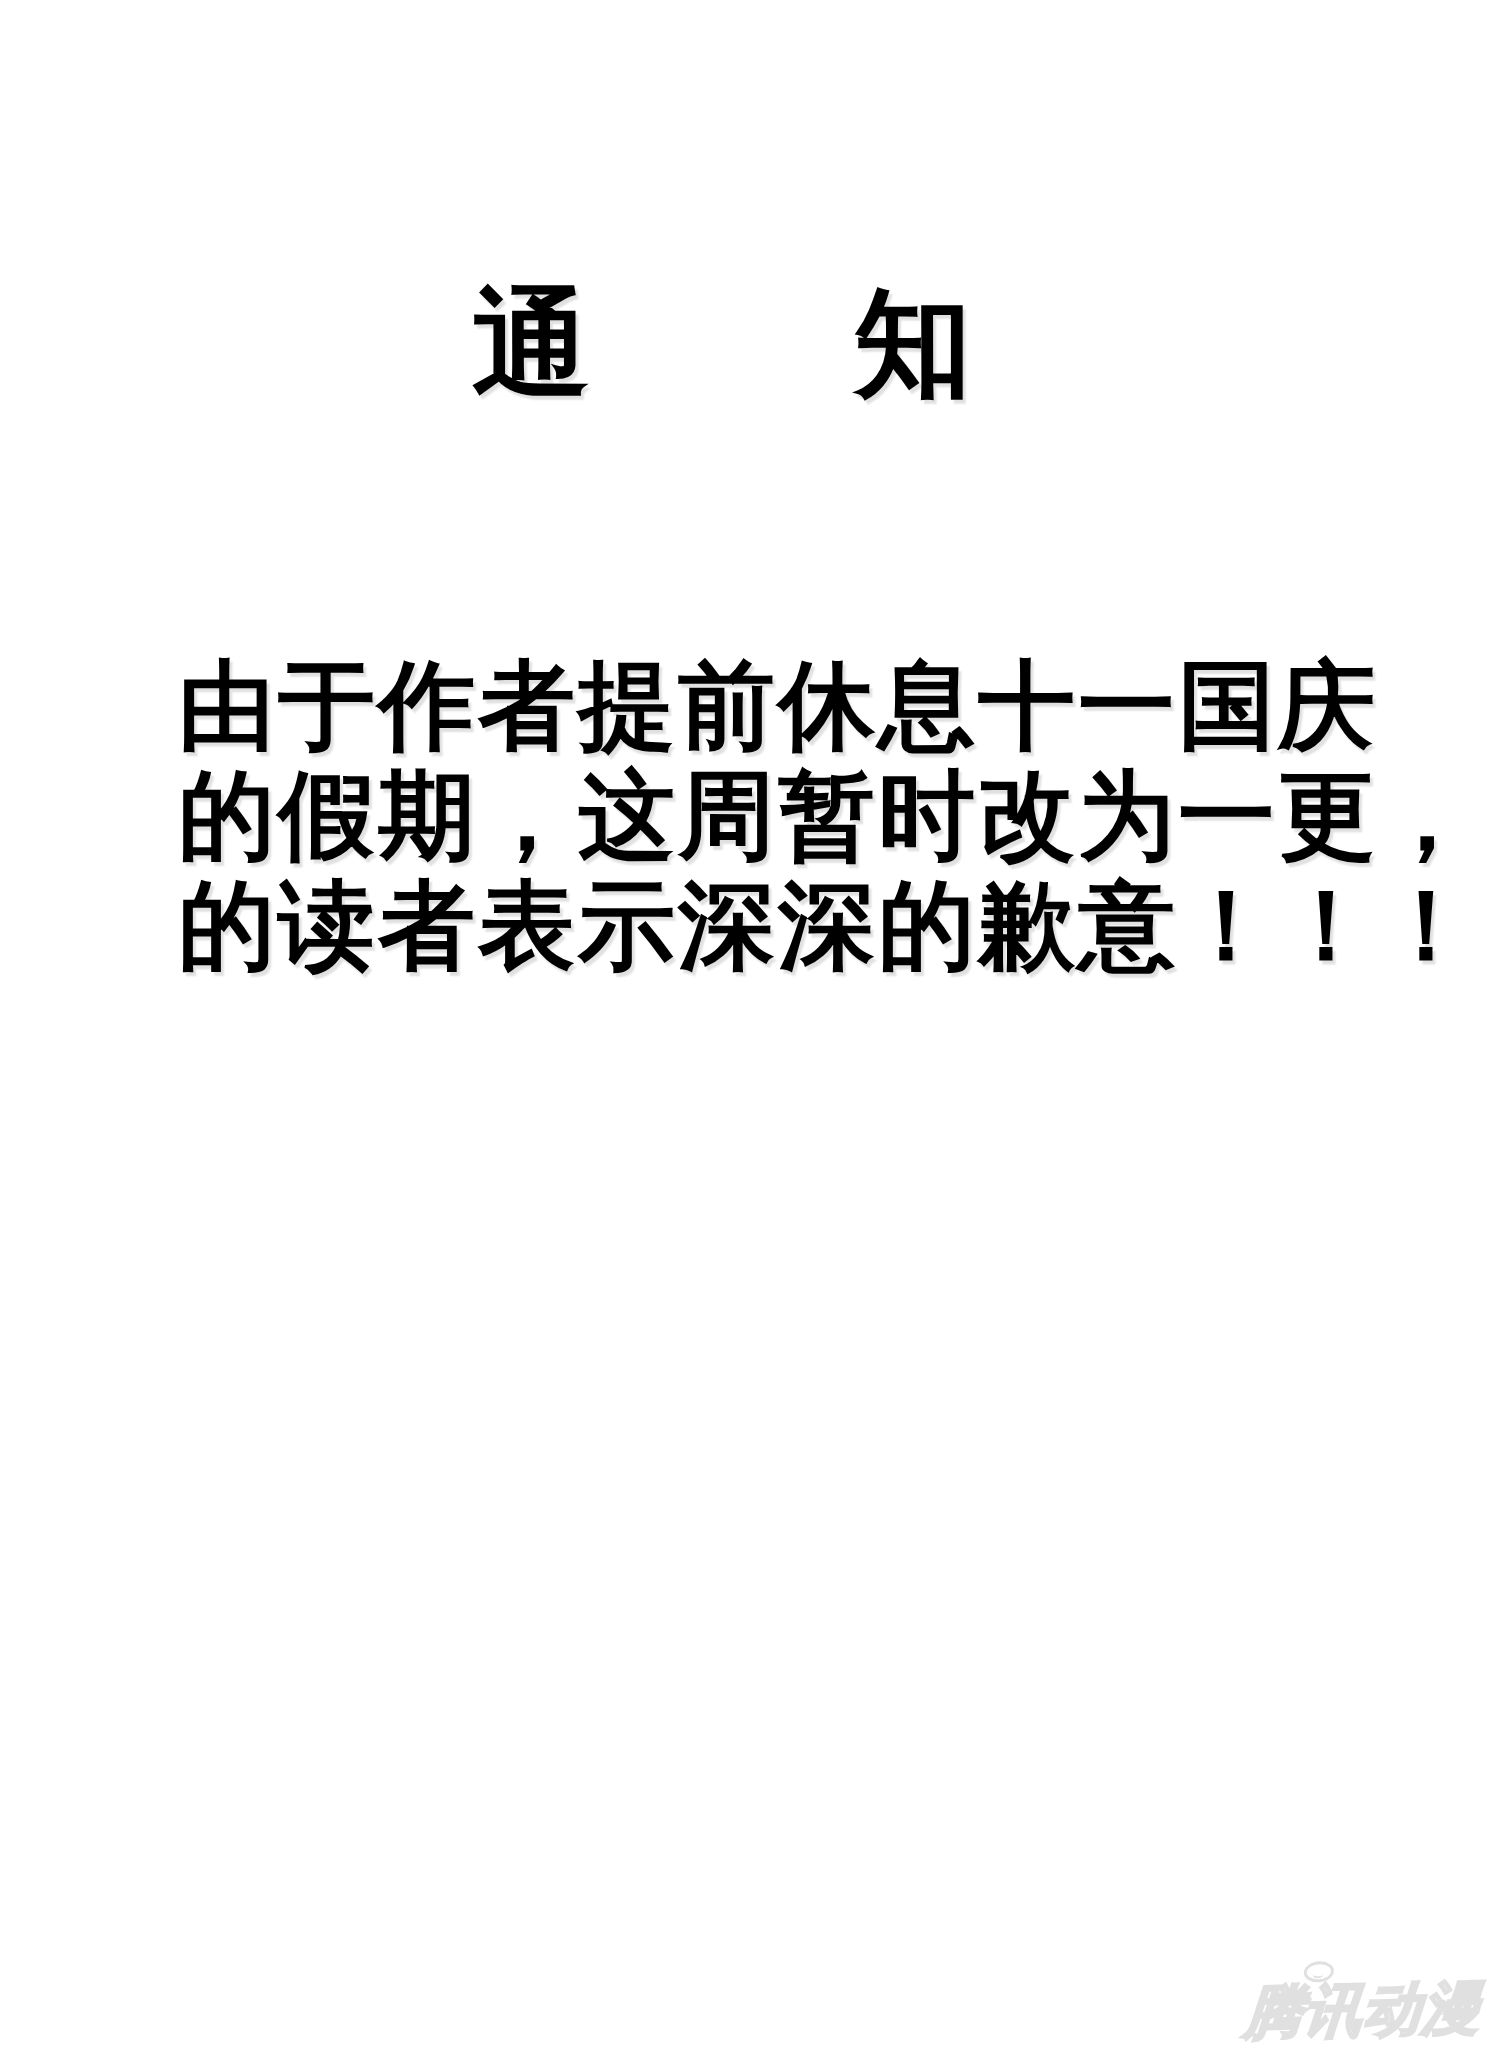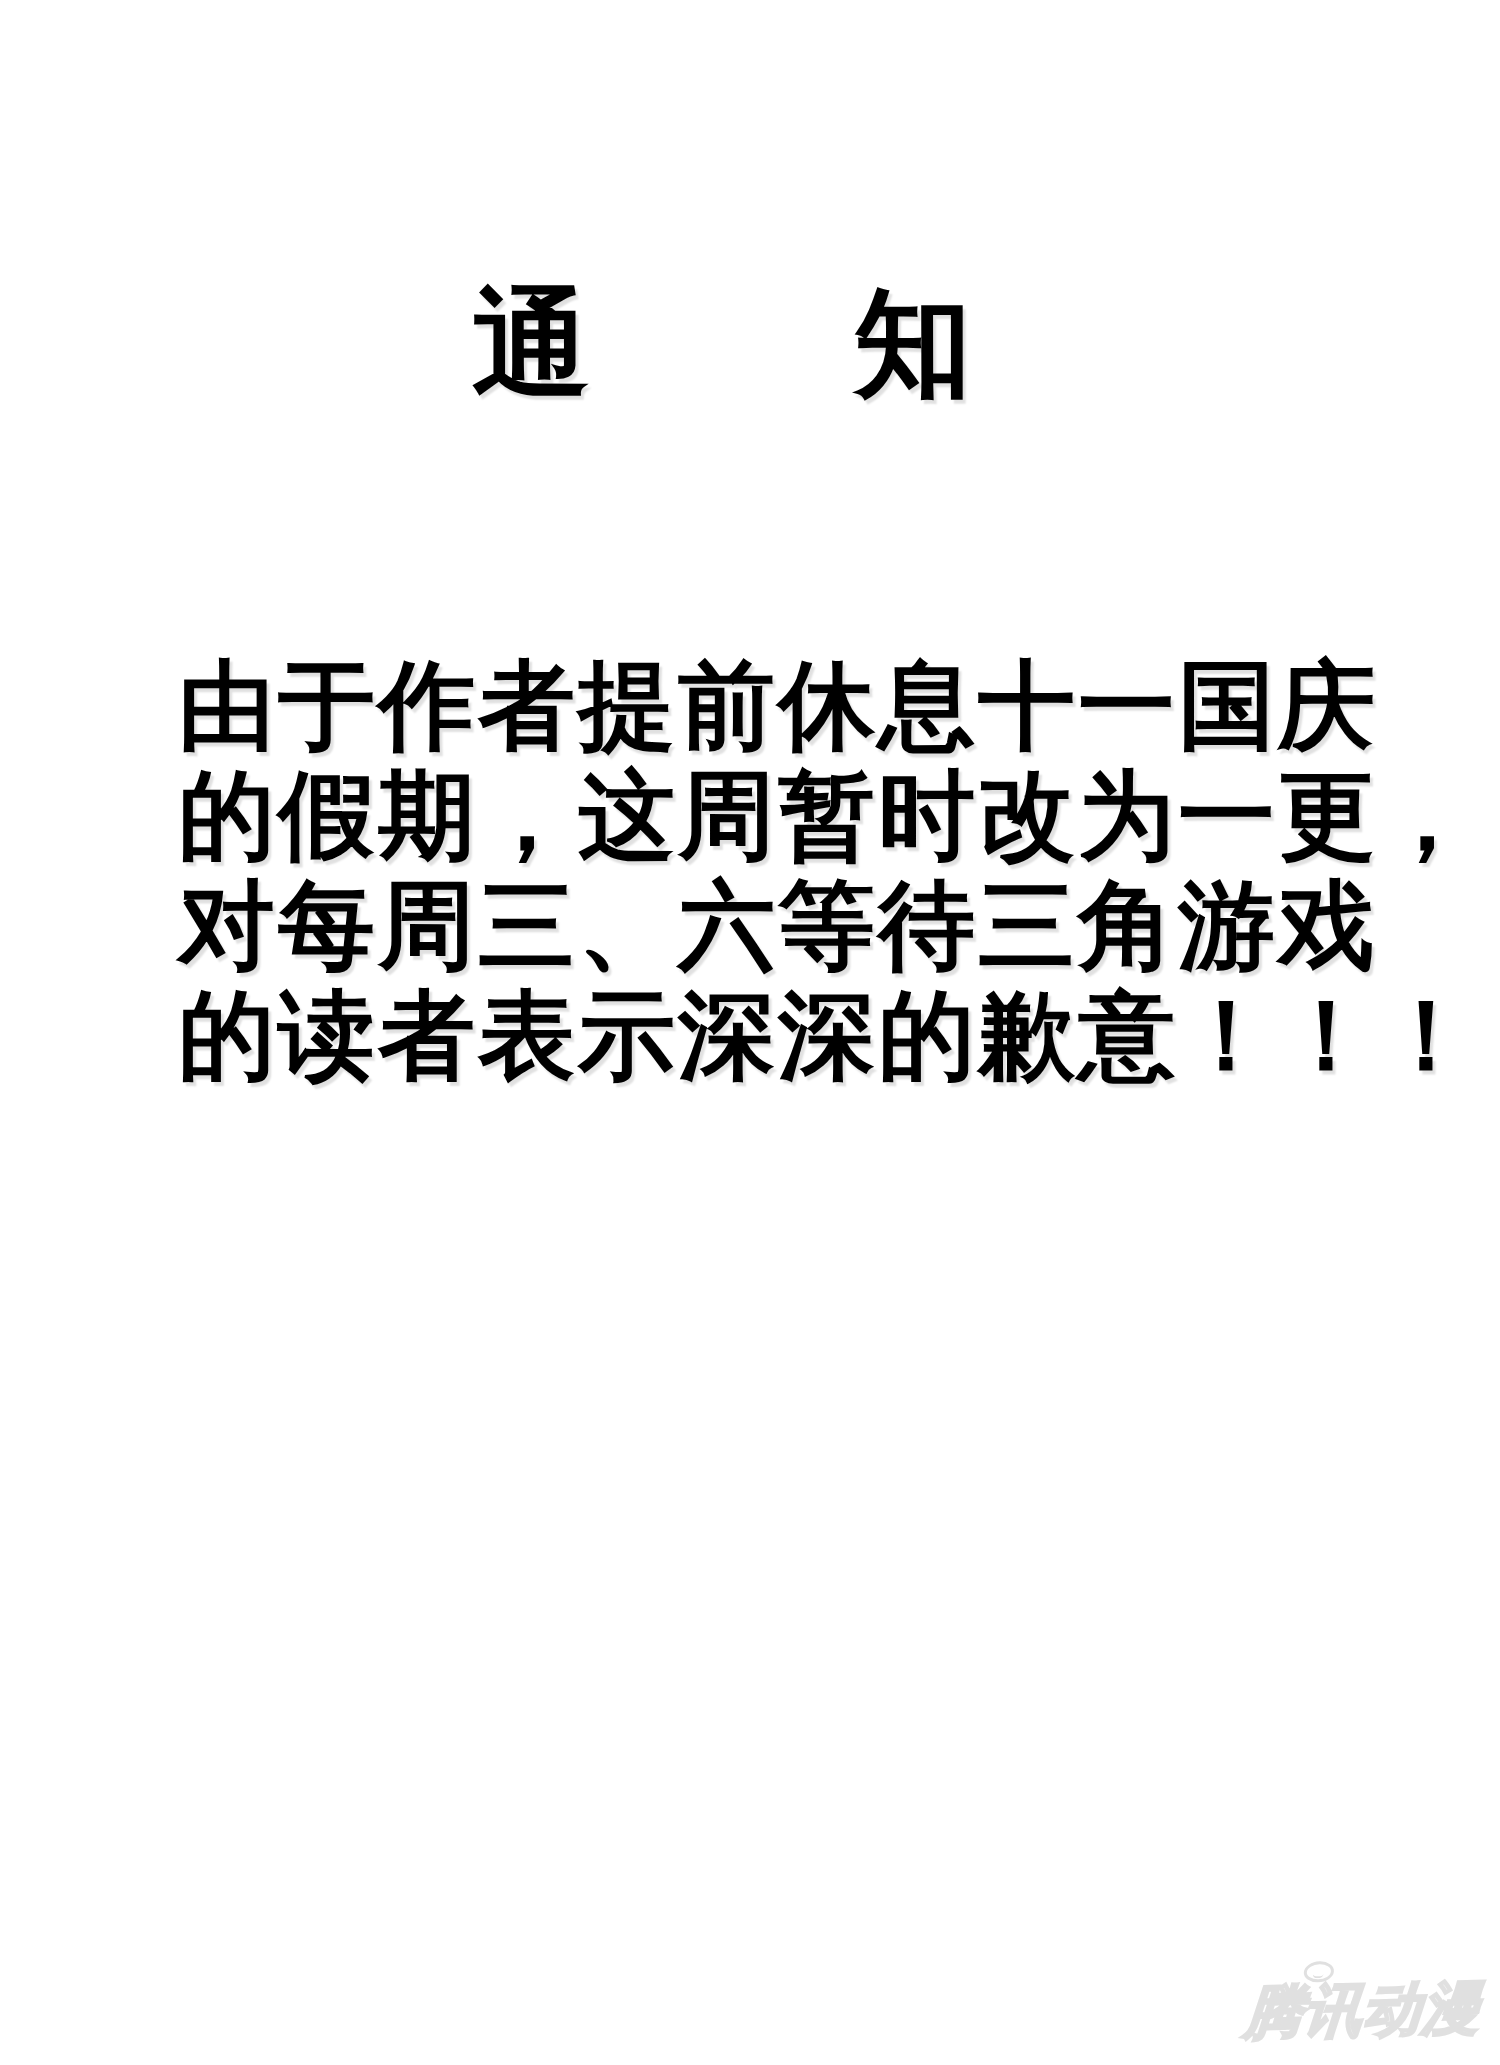--- a/index.html
+++ b/index.html
@@ -86,21 +86,20 @@
 <div class="canvas">
 
   <div class="title">
     <span>通</span>
     <span>知</span>
   </div>
 
   <div class="notice">
     <div class="line">由于作者提前休息十一国庆</div>
     <div class="line">的假期，这周暂时改为一更，</div>
-    <div class="line">对每周三、六等待三角游戏</div>
     <div class="line">的读者表示深深的歉意！！！</div>
   </div>
 
   <div class="watermark">
     <span class="wm-face"></span>
     <span class="wm-text">腾讯动漫</span>
   </div>
 
 </div>
 

